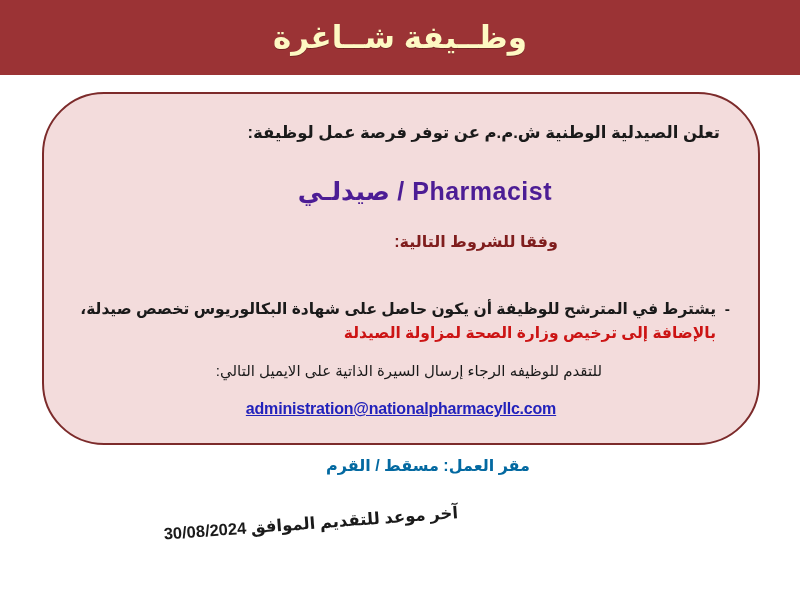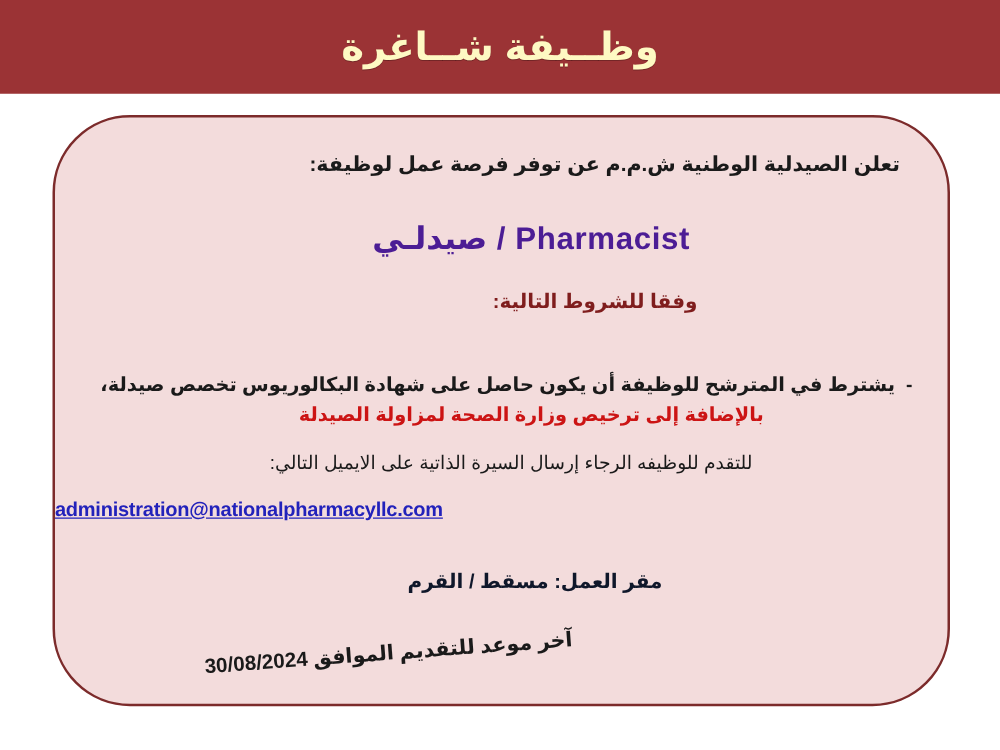--- a/index.html
+++ b/index.html
@@ -45,21 +45,21 @@
     white-space: nowrap;
     text-shadow: 0 1px 0 rgba(0,0,0,0.25);
   }
 
   
   #card {
     position: absolute;
     left: 42px;
     top: 92px;
     width: 718px;
-    height: 473px;
+    height: 353px;
     box-sizing: border-box;
     background: #f3dcdc;
     border: 2px solid #7c2b2b;
     border-radius: 62px;
     direction: rtl;
   }
 
   .line {
     position: absolute;
     direction: rtl;
@@ -113,57 +113,56 @@
     display: inline-block;
     width: 14px;
     color: #1a1a1a;
   }
   #condition-block .cond-red {
     color: #cc1414;
   }
   #cond-line-2 {
     display: block;
     margin-right: 14px;
-    text-align: center;
     padding-left: 64px;
   }
 
   
   #apply-line {
     right: 156px;
     top: 268px;
     font-size: 15px;
     font-weight: normal;
     color: #1a1a1a;
   }
 
   
   #email-line {
     left: 0;
     right: 0;
     top: 305px;
-    text-align: left;
+    text-align: center;
     direction: ltr;
   }
   #email-link {
     font-size: 16px;
     font-weight: bold;
     color: #2222bb;
     text-decoration: underline;
     letter-spacing: -0.2px;
     cursor: pointer;
   }
 
   
   #location-line {
     right: 228px;
     top: 362px;
     font-size: 16px;
     font-weight: bold;
-    color: #0f172a;
+    color: #0369a1;
   }
 
   
   #deadline-line {
     right: 300px;
     top: 408px;
     font-size: 16.5px;
     font-weight: bold;
     color: #1a1a1a;
     transform: rotate(-4.2deg);

